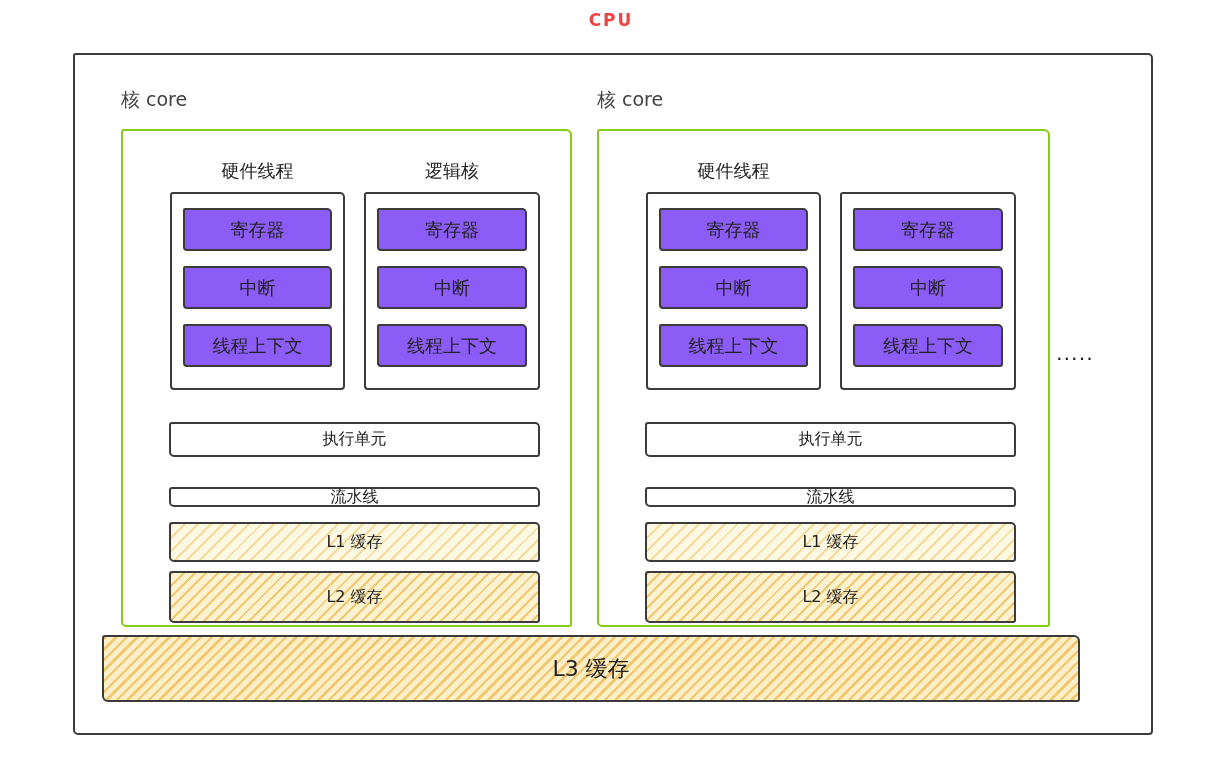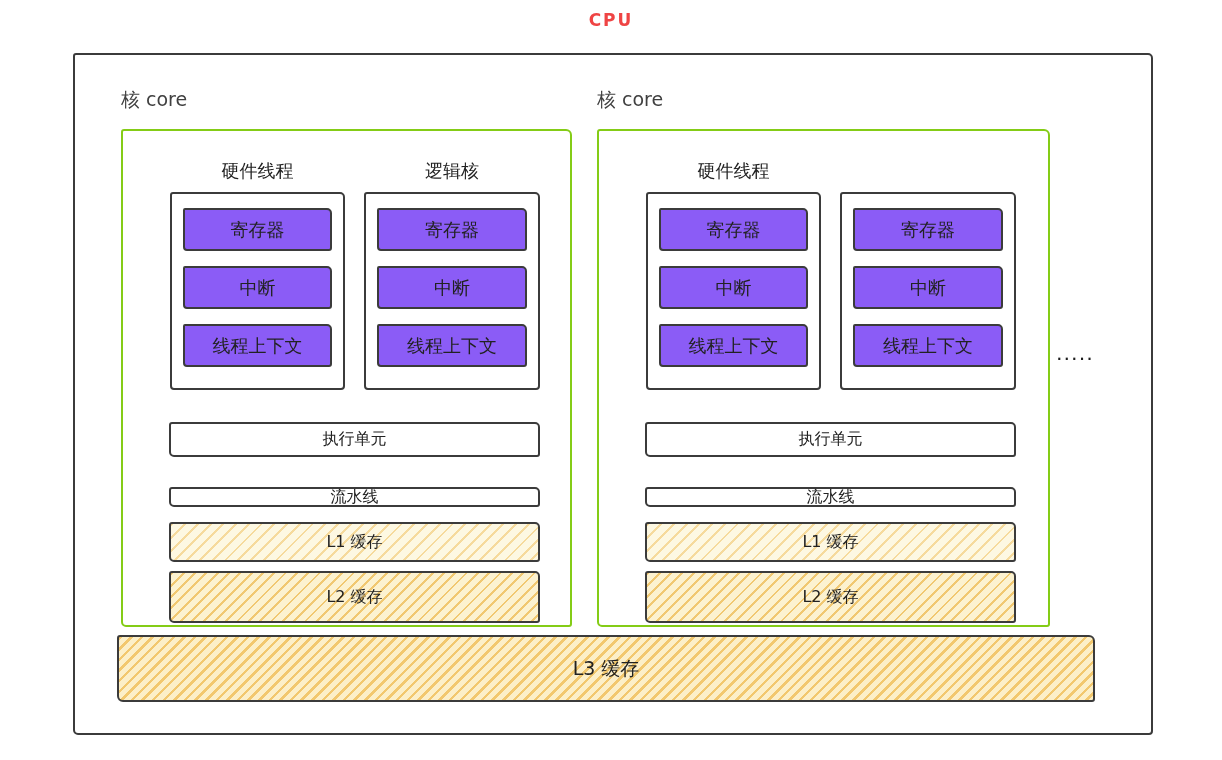--- a/index.html
+++ b/index.html
@@ -125,28 +125,28 @@
     top: 297px;
     width: 60px;
     font-size: 12px;
     font-weight: bold;
     letter-spacing: 3px;
     color: #1d1d1d;
   }
 
   .l3 {
     position: absolute;
-    left: 42px; top: 580px;
+    left: 27px; top: 580px;
     width: 978px; height: 67px;
     border: 2px solid #3b3b3b;
     border-radius: 3px 6px 3px 6px;
     display: flex;
     align-items: center;
     justify-content: center;
-    font-size: 19px;
+    font-size: 22px;
     color: #222;
     background:
       repeating-linear-gradient(135deg, rgba(238,183,72,0.7) 0px, rgba(238,183,72,0.7) 2.5px, rgba(0,0,0,0) 2.5px, rgba(0,0,0,0) 7.5px),
       #fcefc8;
   }
 </style>
 </head>
 <body>
 
 <div class="canvas">

